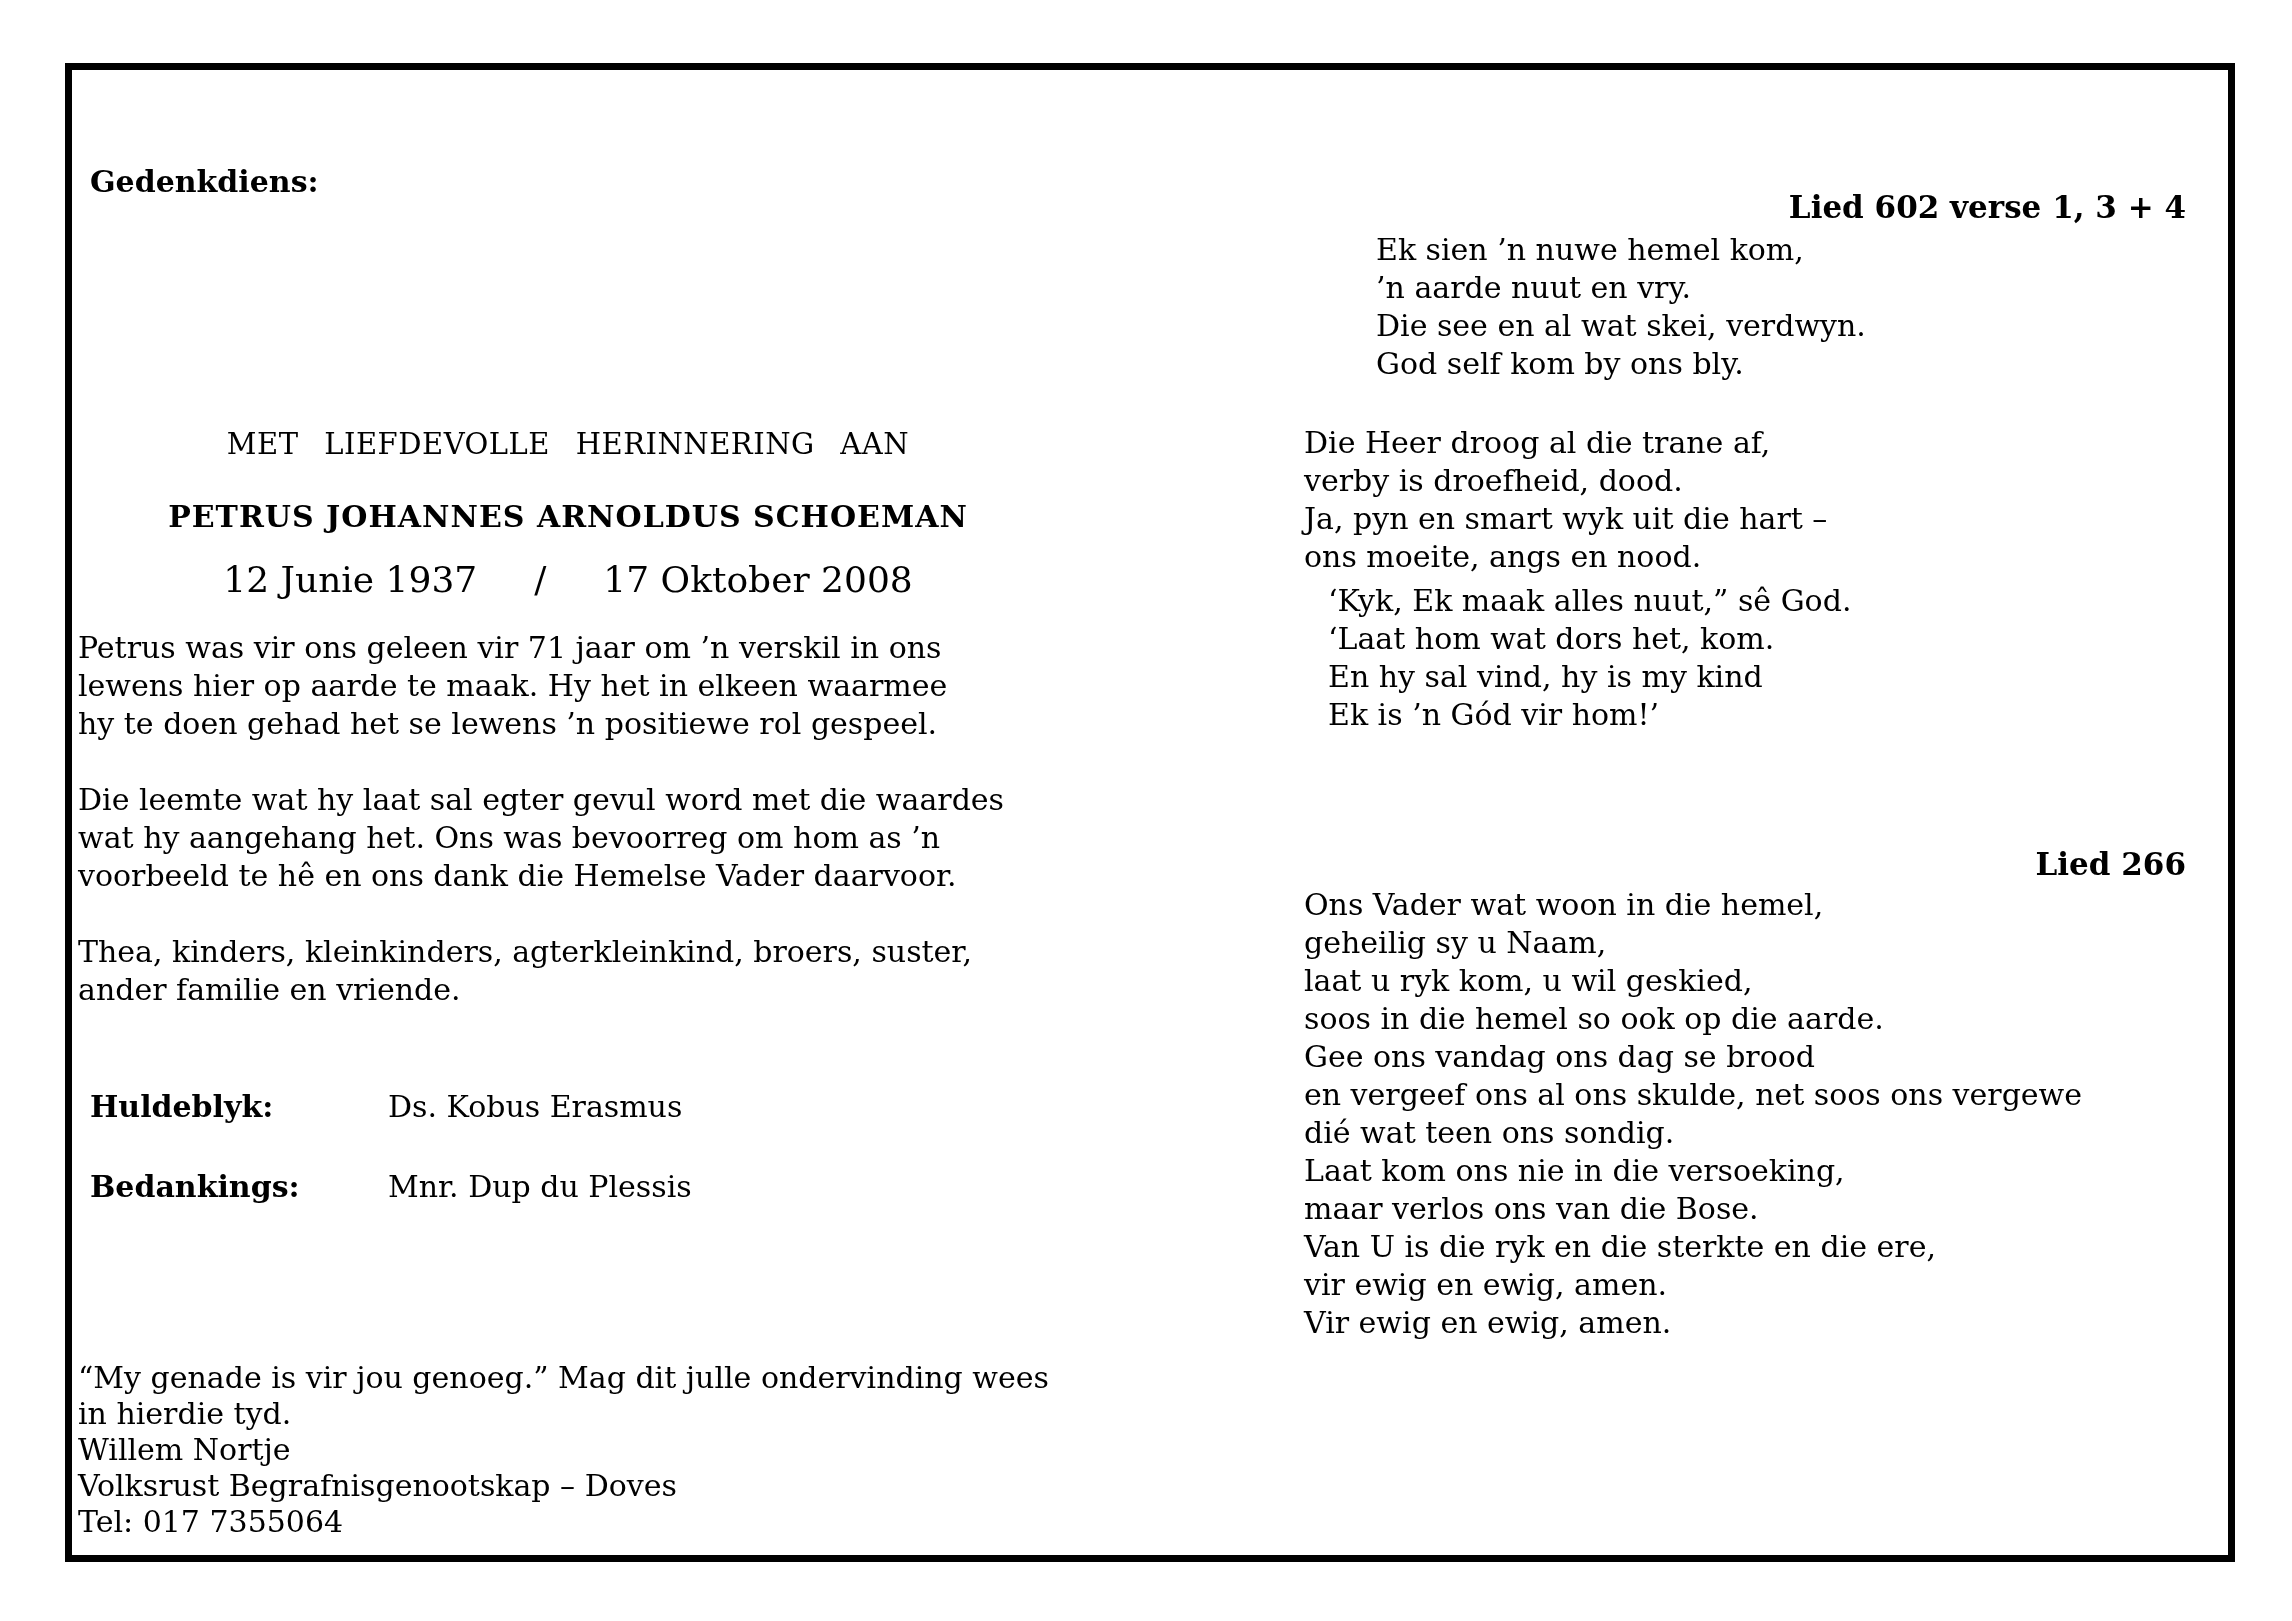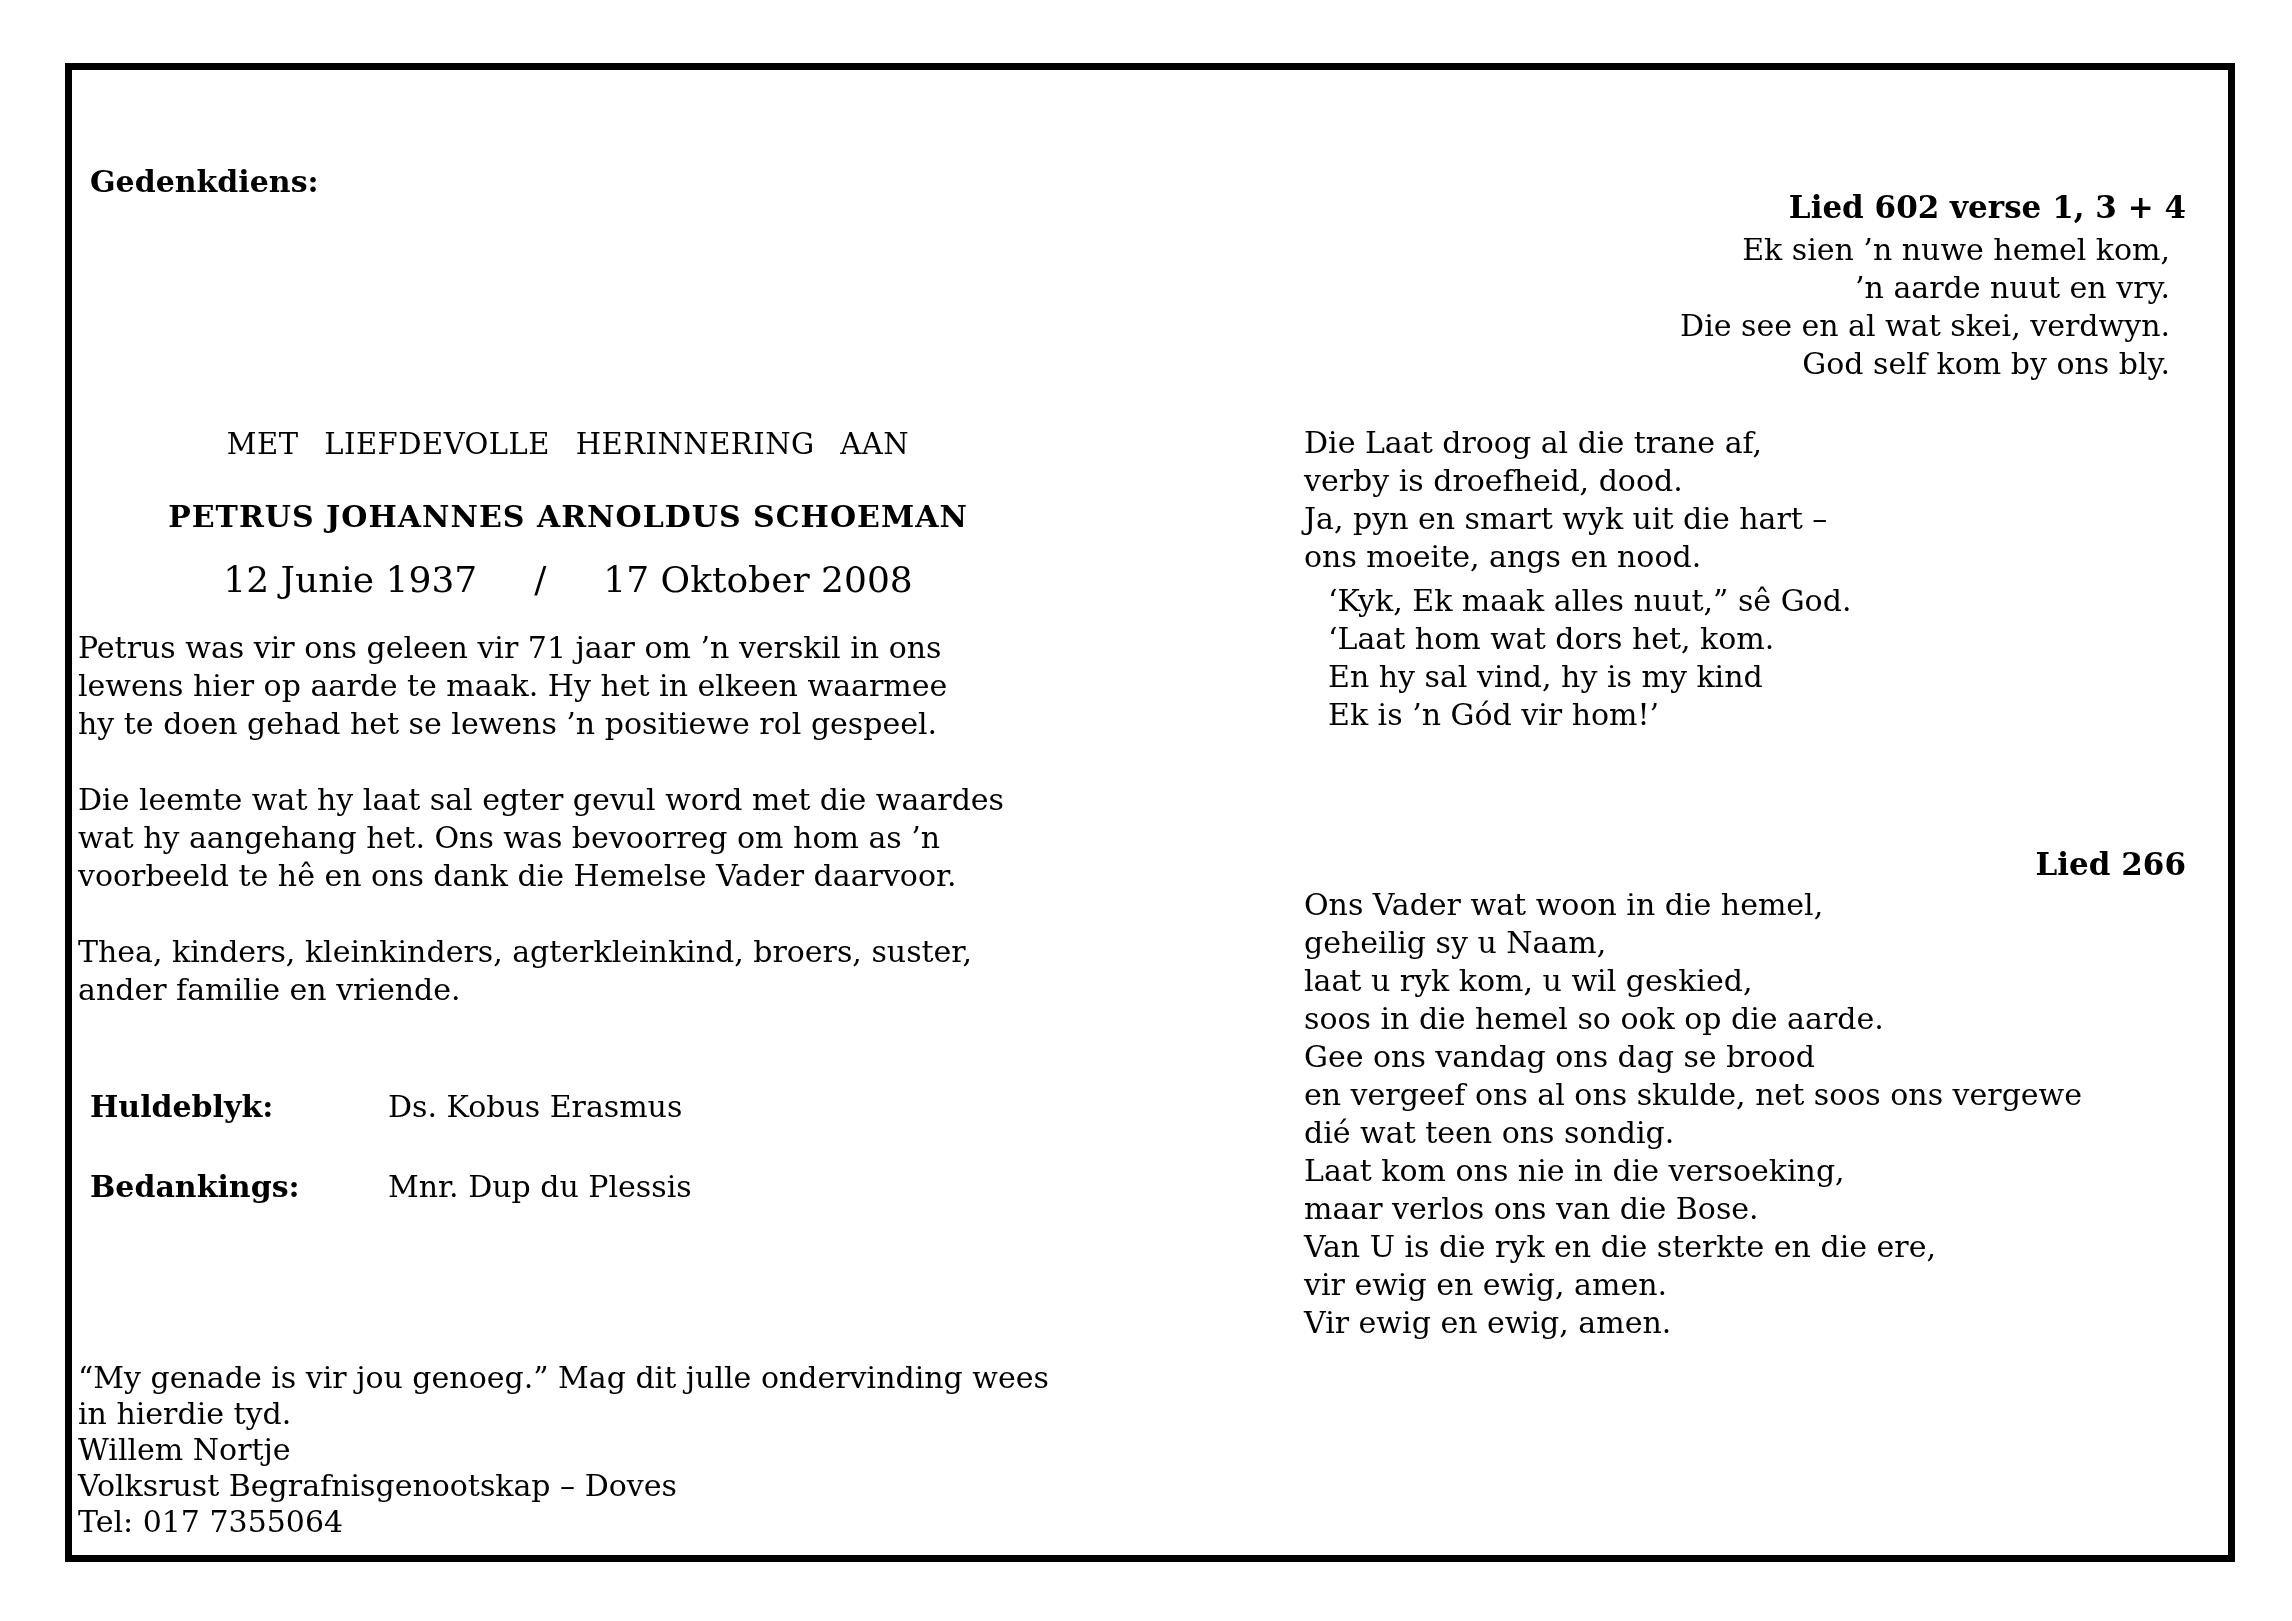--- a/index.html
+++ b/index.html
@@ -102,26 +102,26 @@
 </div>
 
 <div class="abs txt" id="footer-block" style="left:78px; top:1360px; width:1078px;">“My genade is vir jou genoeg.”  Mag dit julle ondervinding wees
 in hierdie tyd.
 Willem Nortje
 Volksrust Begrafnisgenootskap – Doves
 Tel: 017 7355064</div>
 
 <div class="abs hymn-title" style="left:1304px; top:188px; width:882px;">Lied 602 verse 1, 3 + 4</div>
 
-<div class="abs txt" style="left:1288px; top:231px; width:882px;text-align:right;">Ek sien ’n nuwe hemel kom,
+<div class="abs txt" style="left:1376px; top:231px; width:882px;">Ek sien ’n nuwe hemel kom,
 ’n aarde nuut en vry.
 Die see en al wat skei, verdwyn.
 God self kom by ons bly.</div>
 
-<div class="abs txt" style="left:1304px; top:424px; width:882px;">Die Laat droog al die trane af,
+<div class="abs txt" style="left:1304px; top:424px; width:882px;">Die Heer droog al die trane af,
 verby is droefheid, dood.
 Ja, pyn en smart wyk uit die hart –
 ons moeite, angs en nood.</div>
 
 <div class="abs txt" style="left:1304px; top:582px; width:882px;margin-left:24px;">‘Kyk, Ek maak alles nuut,” sê God.
 ‘Laat hom wat dors het, kom.
 En hy sal vind, hy is my kind
 Ek is ’n Gód vir hom!’</div>
 
 <div class="abs hymn-title" style="left:1304px; top:845px; width:882px;">Lied 266</div>

